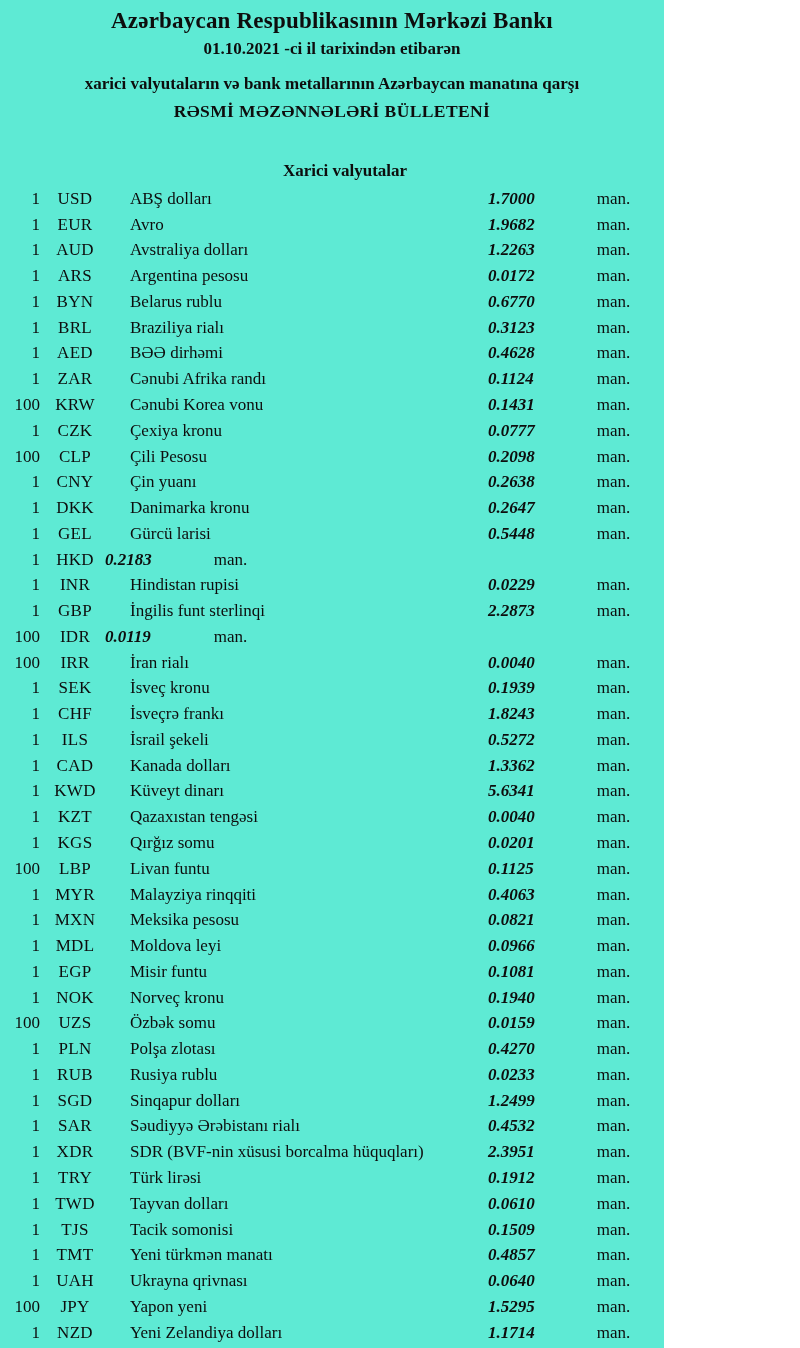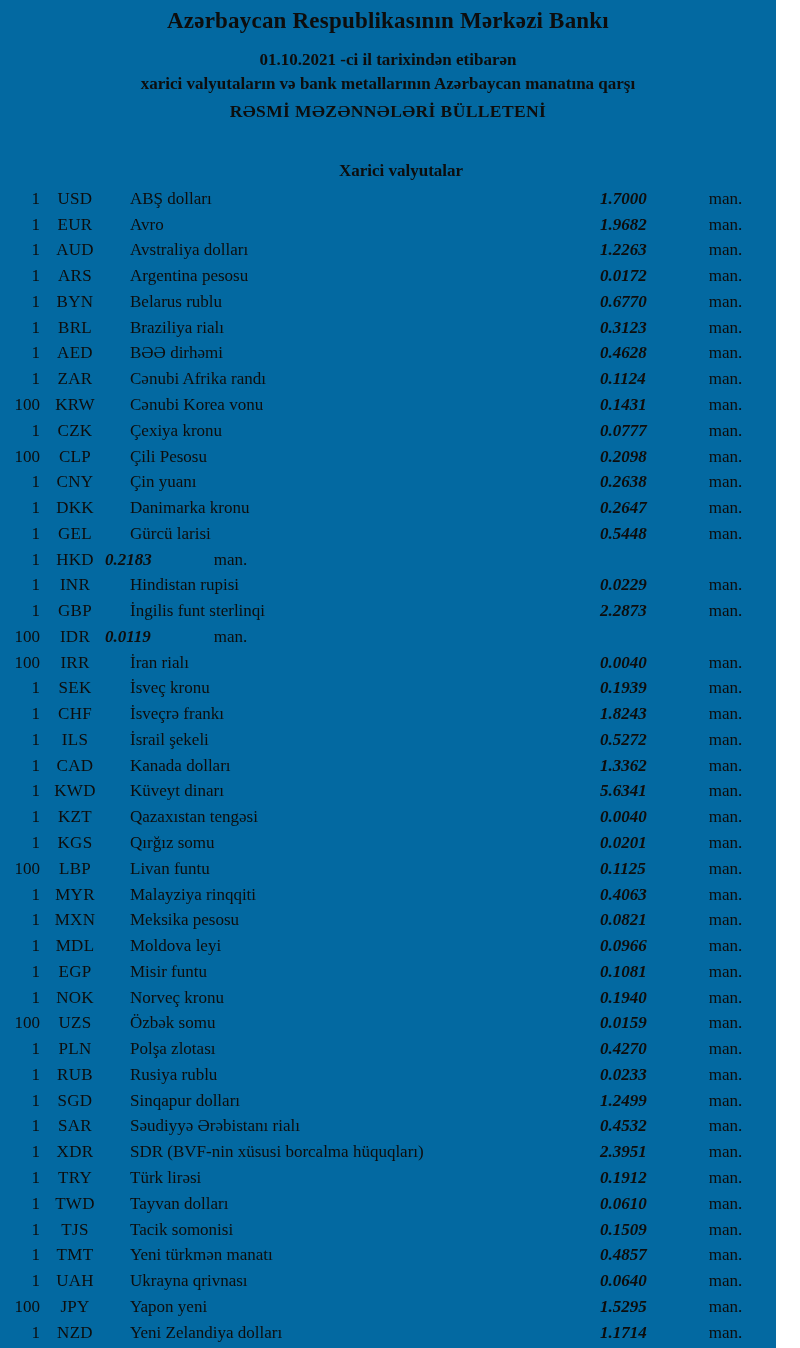--- a/index.html
+++ b/index.html
@@ -2,37 +2,37 @@
 <html><head>
 <meta charset="utf-8">
 <style>
   html, body {
     margin: 0;
     padding: 0;
     background: #ffffff;
   }
   .page {
     position: relative;
-    width: 776px;
+    width: 664px;
     height: 1348px;
-    background: #0369a1;
+    background: #5eead4;
     color: #0d0d0d;
     font-family: "Liberation Serif", "DejaVu Serif", serif;
     overflow: hidden;
   }
   .hdr {
     position: absolute;
     left: 0;
     right: 0;
     text-align: center;
     font-weight: 700;
     white-space: nowrap;
   }
   .hdr-title    { top: 8px;   font-size: 23px; letter-spacing: 0.2px; }
-  .hdr-date     { top: 50px;  font-size: 17px; }
+  .hdr-date     { top: 39px;  font-size: 17px; }
   .hdr-subtitle { top: 74px;  font-size: 17px; }
   .hdr-bulletin { top: 101px; font-size: 17.5px; letter-spacing: 0.4px; }
   .section-title{ top: 161px; font-size: 17px; padding-left: 26px; }
 
   .rates-table {
     position: absolute;
     top: 186px;
     left: 0;
     right: 0;
   }

